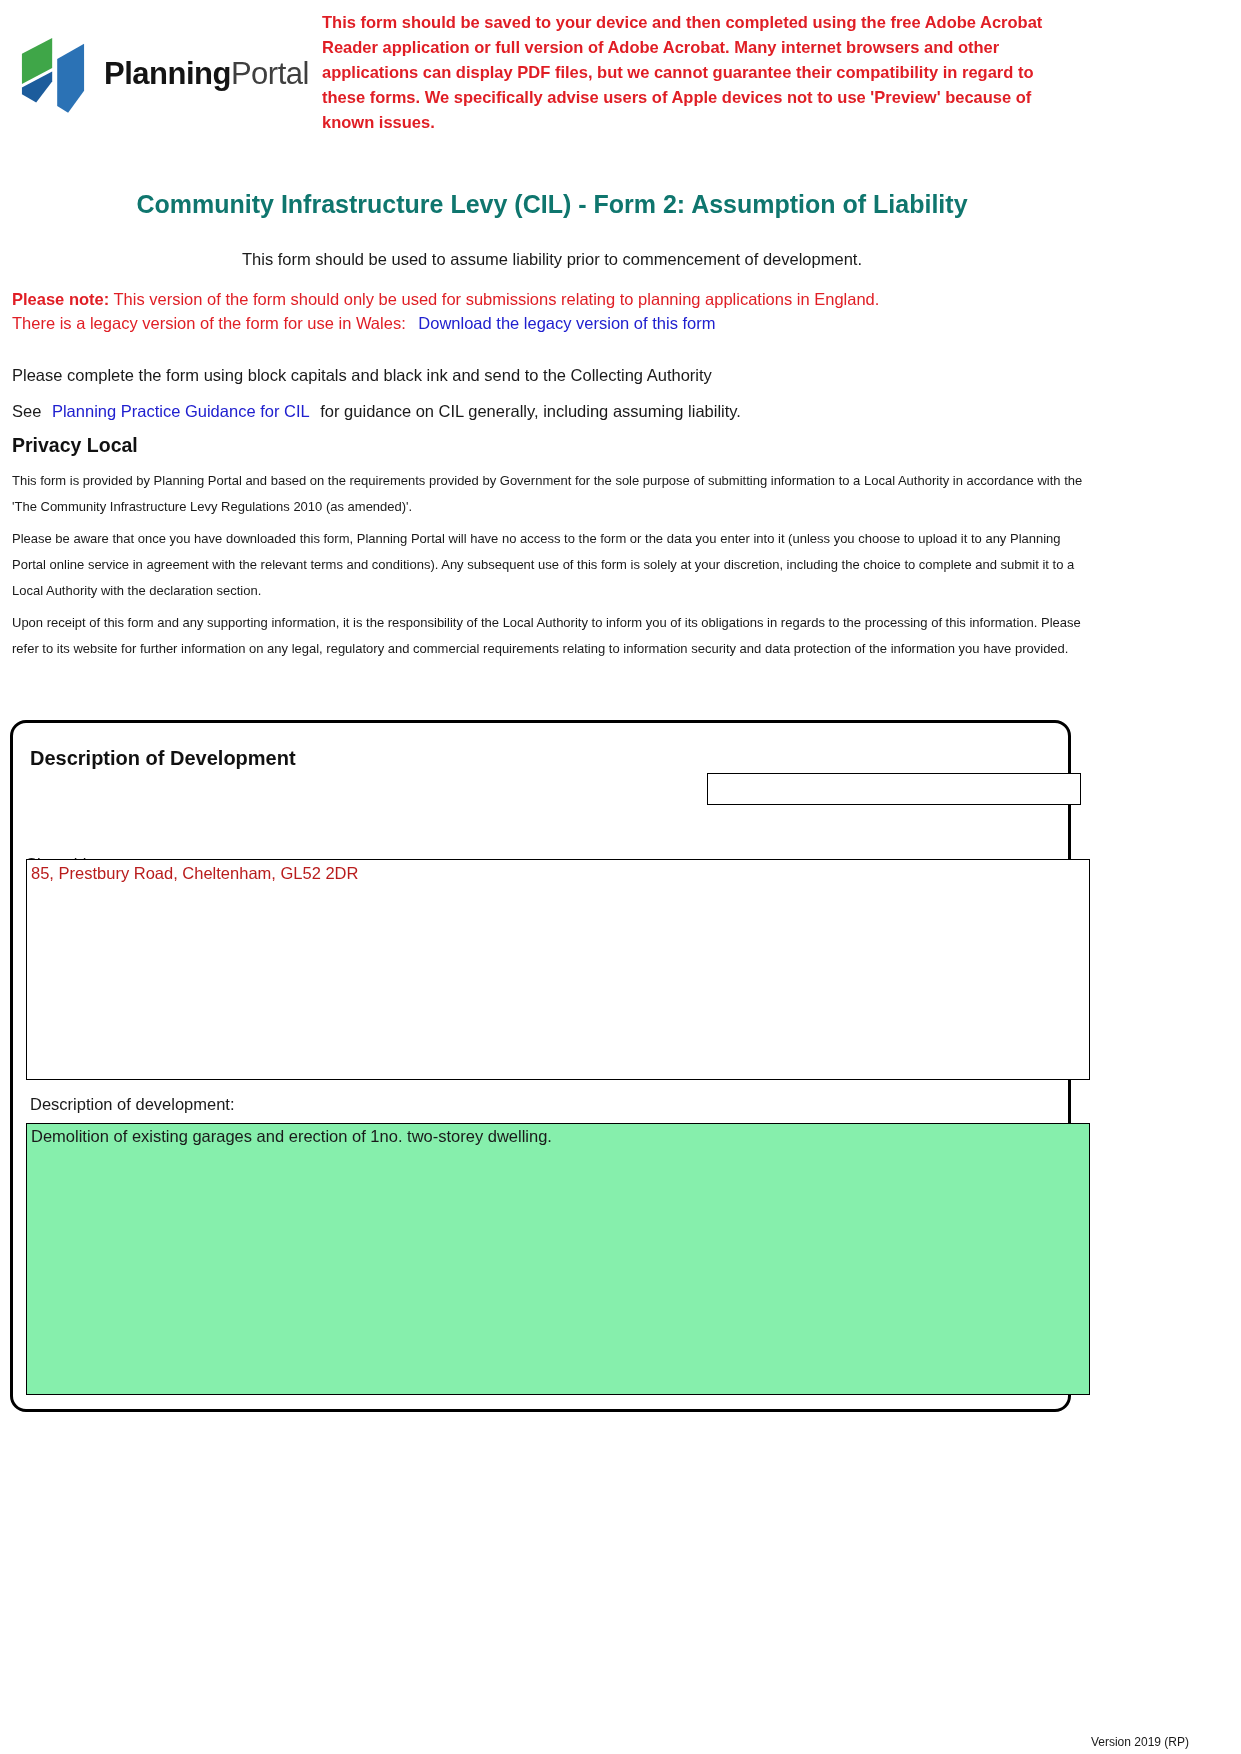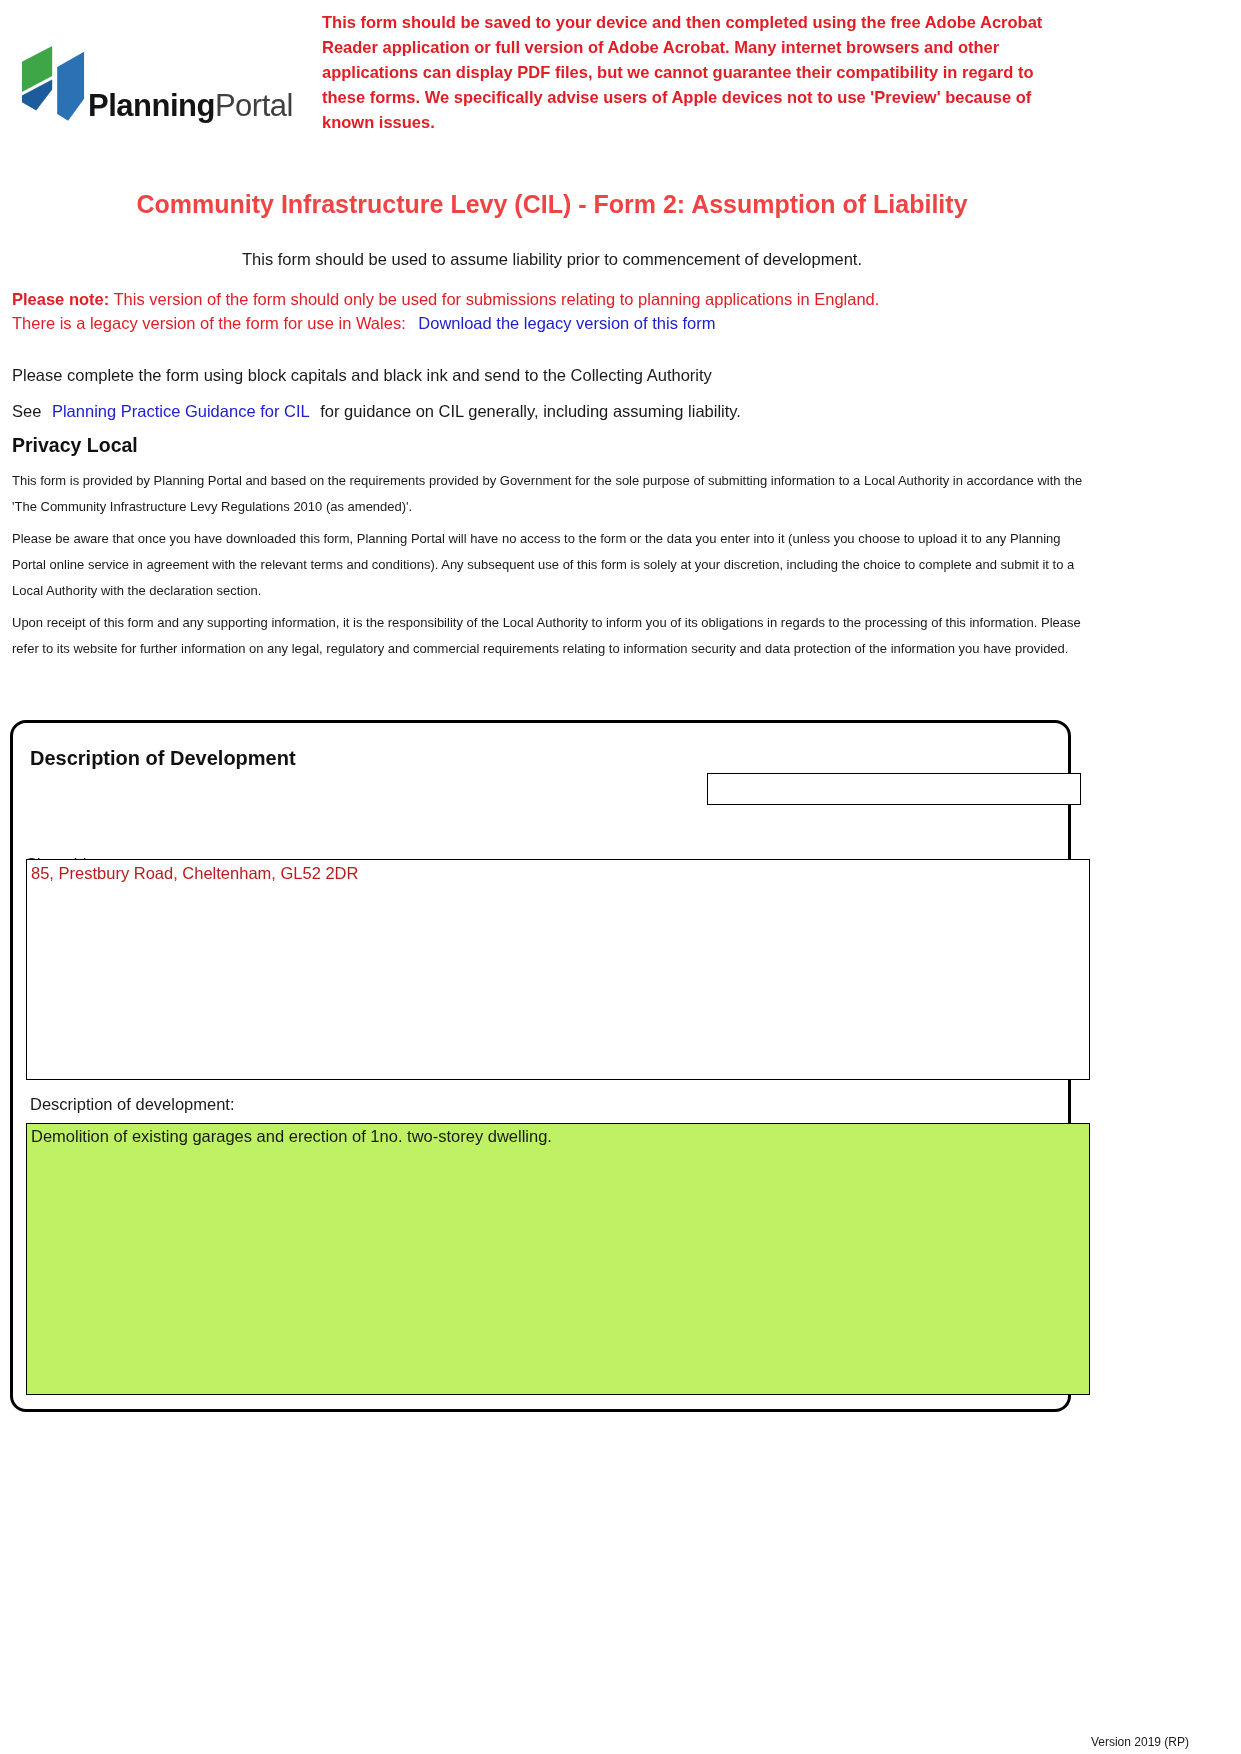--- a/index.html
+++ b/index.html
@@ -2,34 +2,34 @@
 <html><head>
 <meta charset="utf-8">
 <style>
   html,body { margin:0; padding:0; background:#ffffff; }
   .page {
     position:relative; width:1241px; height:1754px; background:#fff;
     font-family:"Liberation Sans", sans-serif; color:#1a1a1a; overflow:hidden;
   }
 
   
-  .logo { position:absolute; left:18px; top:40px; display:flex; align-items:flex-end; }
+  .logo { position:absolute; left:18px; top:32px; display:flex; align-items:center; gap:16px; }
   .logo svg { width:70px; height:84px; display:block; }
   .wordmark { font-size:31px; letter-spacing:-0.5px; white-space:nowrap; }
   .wordmark .bold { font-weight:700; color:#141414; }
   .wordmark .light { font-weight:400; color:#3f3f3f; }
 
   .warning {
     position:absolute; left:322px; top:10px; width:752px;
     color:#e01e25; font-weight:700; font-size:16.5px; line-height:25px;
   }
 
   
   .title { position:absolute; left:12px; top:190px; width:1080px; text-align:center;
-           font-size:25px; font-weight:700; color:#ef4444; }
+           font-size:25px; font-weight:700; color:#0f766e; }
   .subtitle { position:absolute; left:12px; top:250px; width:1080px; text-align:center;
               font-size:16.5px; }
 
   .note { position:absolute; left:12px; top:288px; font-size:16.5px; line-height:23.5px; color:#e01e25; }
   .note .bold { font-weight:700; }
   a.link, .link { color:#2020cf; text-decoration:none; cursor:pointer; }
   .note .link { margin-left:8px; }
 
   .instr1 { position:absolute; left:12px; top:366px; font-size:16.5px; }
   .instr2 { position:absolute; left:12px; top:402px; font-size:16.5px; }
@@ -56,21 +56,21 @@
   .site-label { position:absolute; left:13px; top:112px; font-size:16.5px;margin-top:20px; }
   .site-text  {
     position:absolute; left:13px; top:136px; width:1064px; height:221px;
     border:1.5px solid #000; box-sizing:border-box; background:#fff; resize:none;
     font-family:"Liberation Sans", sans-serif; font-size:16.5px; line-height:22px;
     padding:2px 4px; color:#b91c1c; overflow:hidden;
   }
   .desc-label { position:absolute; left:17px; top:372px; font-size:16.5px; }
   .desc-text  {
     position:absolute; left:13px; top:400px; width:1064px; height:272px;
-    border:1.5px solid #000; box-sizing:border-box; background:#bef264; resize:none;
+    border:1.5px solid #000; box-sizing:border-box; background:#86efac; resize:none;
     font-family:"Liberation Sans", sans-serif; font-size:16.5px; line-height:22px;
     padding:1px 4px; color:#1a1a1a; overflow:hidden;
   }
 
   
   .page-num { position:absolute; left:12px; top:1726px; width:1080px; text-align:center; font-size:12px; }
   .version  { position:absolute; right:52px; top:1735px; font-size:12px; }
 </style>
 </head>
 <body>

